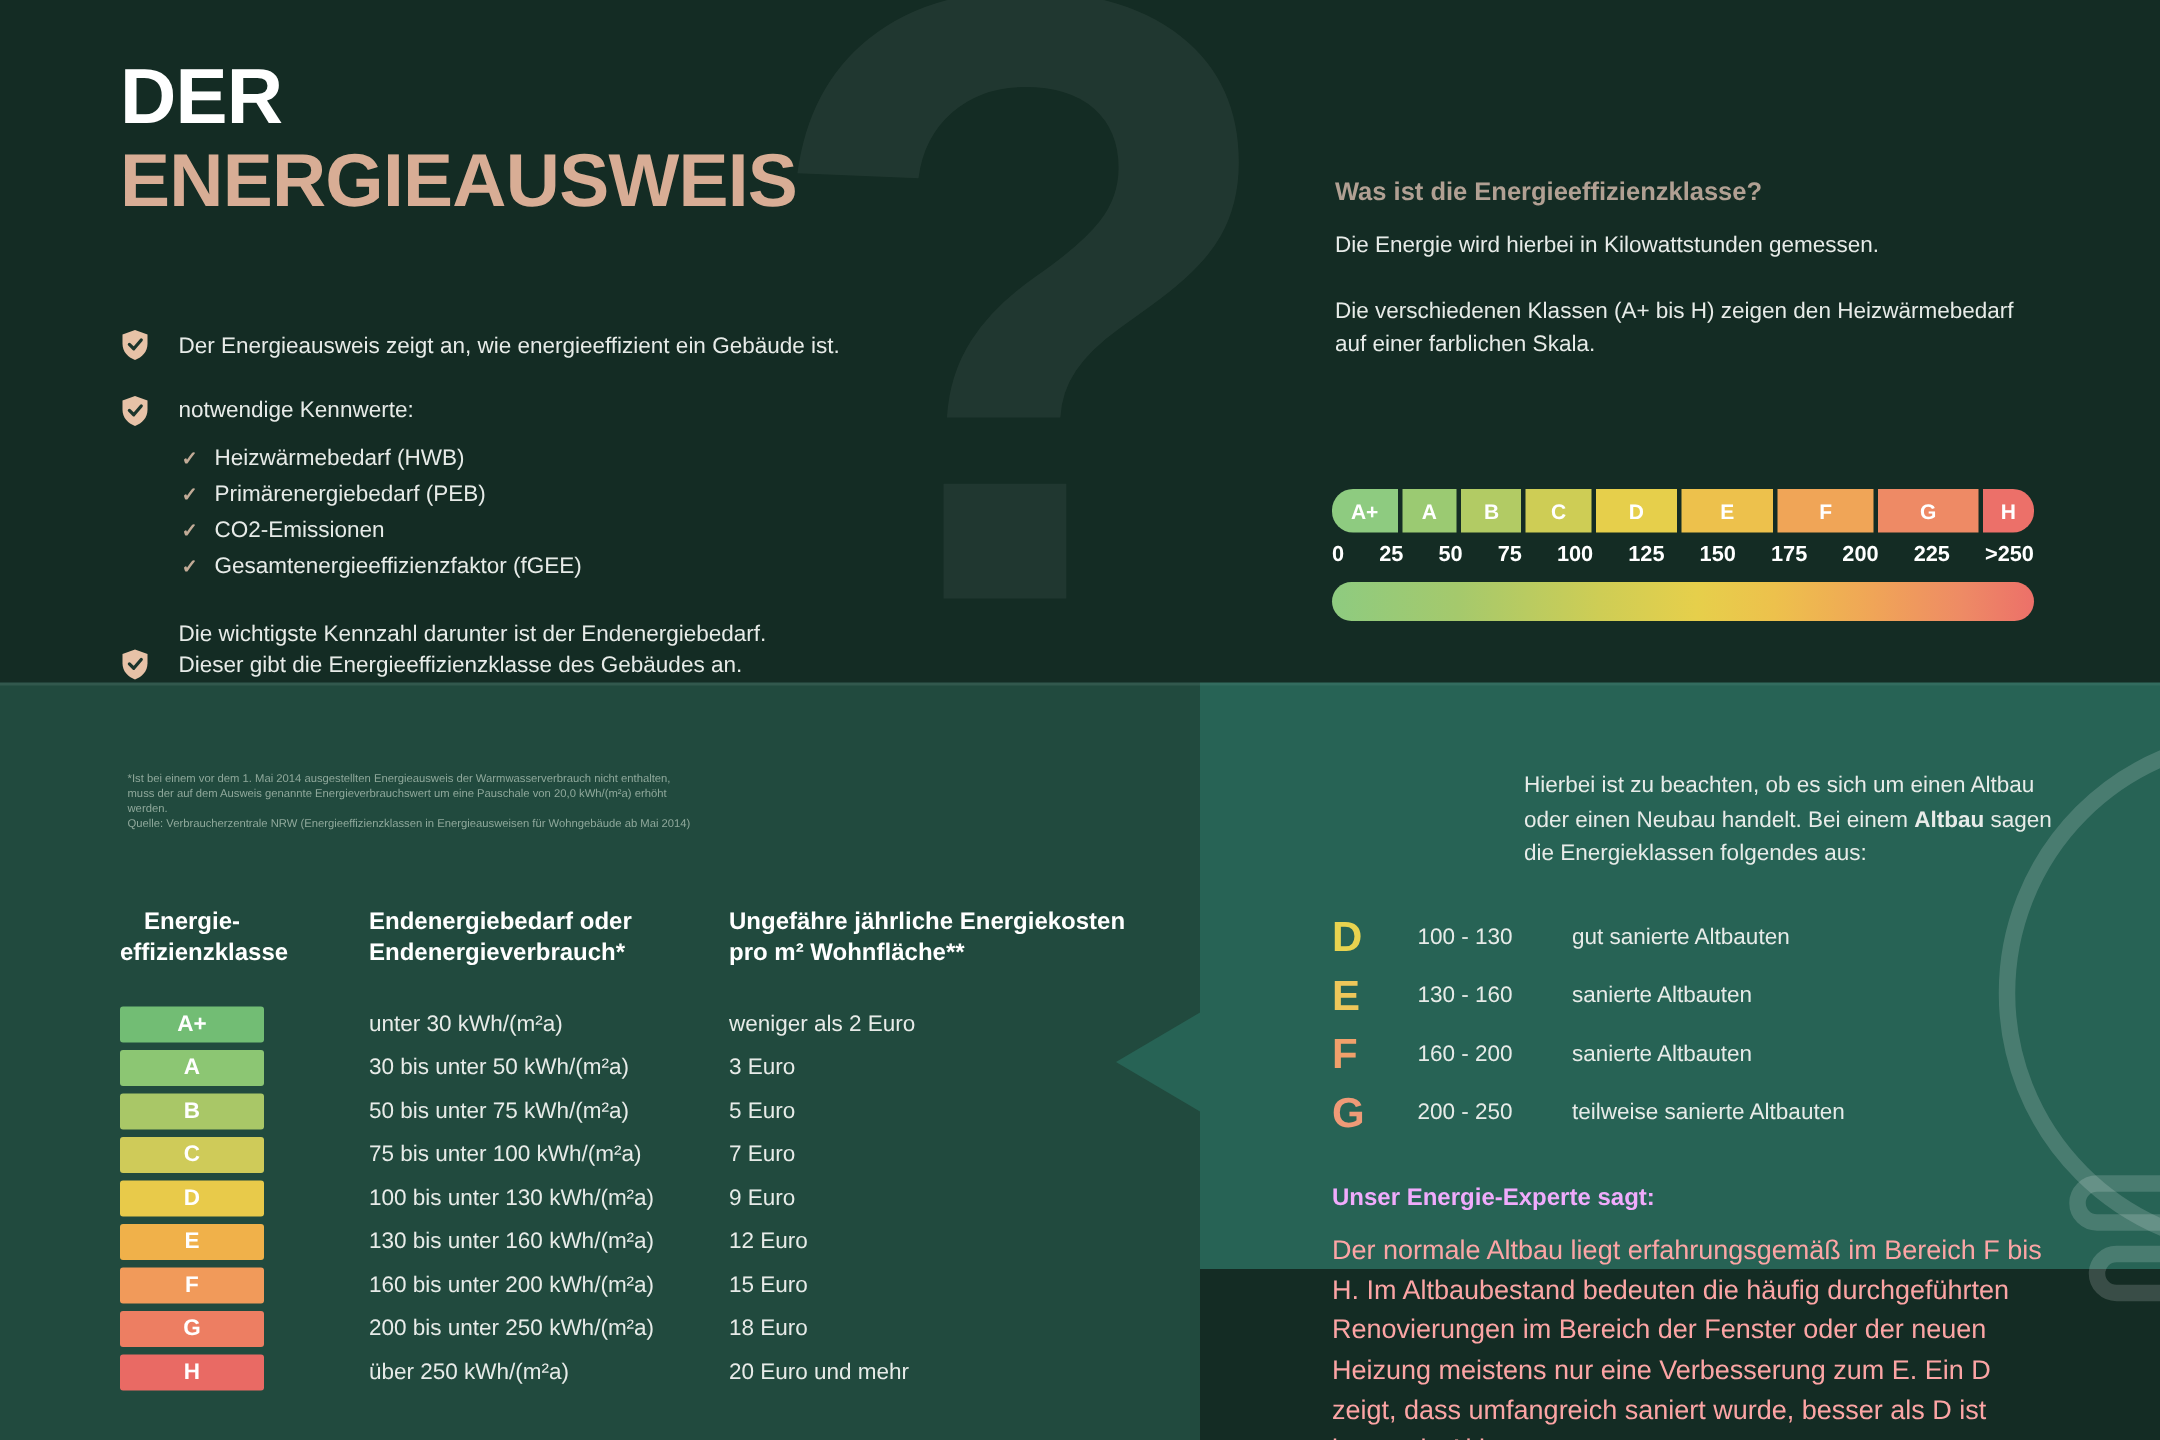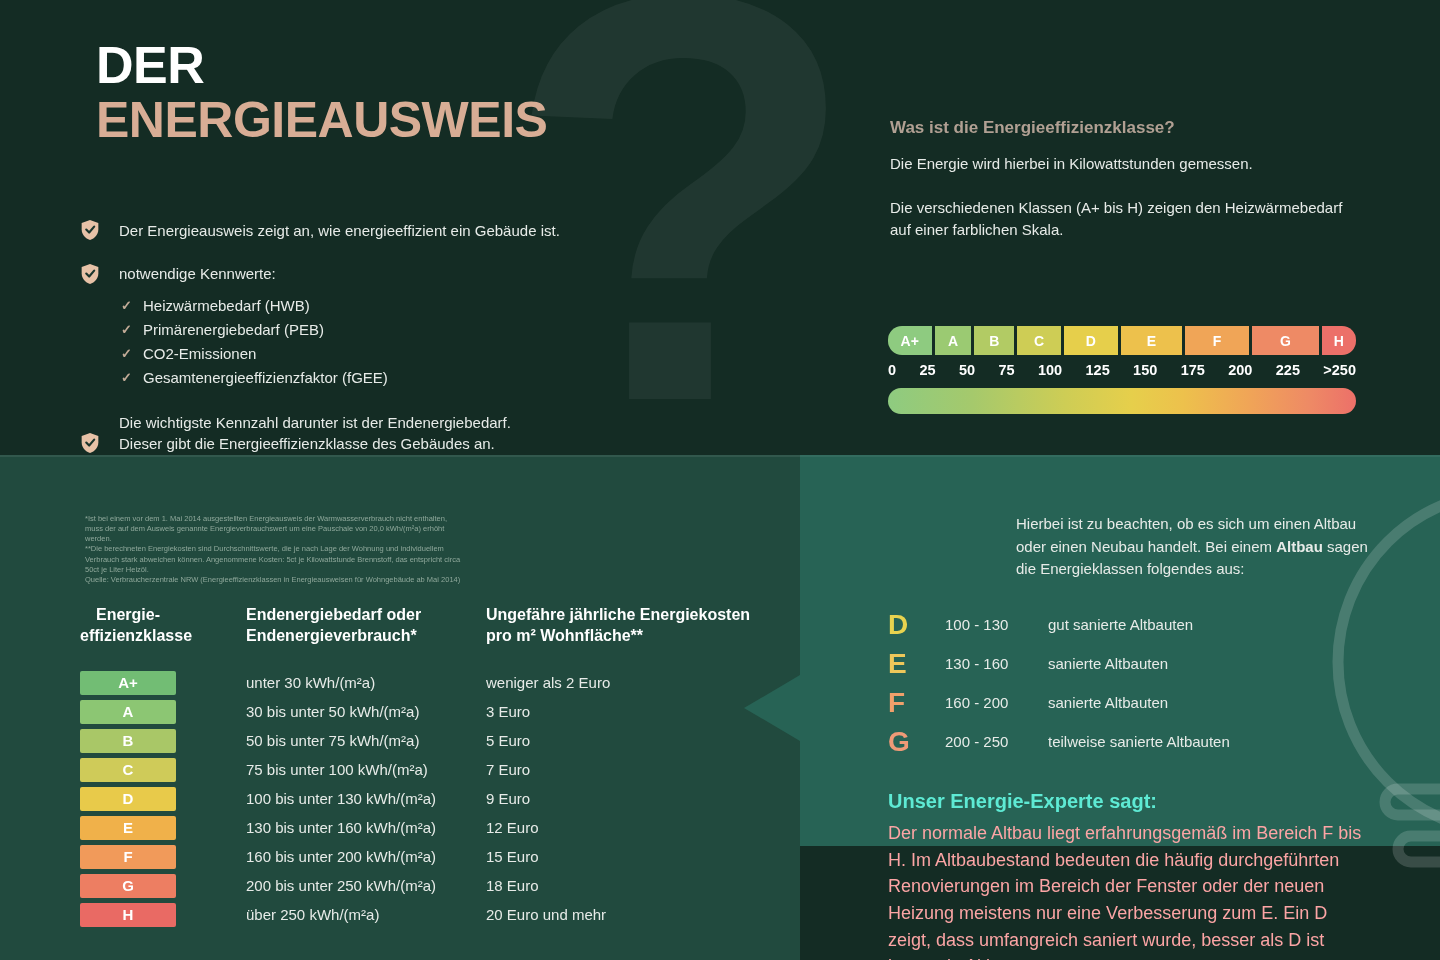--- a/index.html
+++ b/index.html
@@ -8,21 +8,21 @@
     font-family:"Liberation Sans", sans-serif;
     position:relative; overflow:hidden;
     background:#142c24;
   }
   
   .top { position:absolute; left:0; top:0; width:1440px; height:455px; background:#142c24; overflow:hidden; }
   .qmark {
     position:absolute; left:505px; top:-92px; font-size:580px; line-height:1;
     font-weight:700; color:rgba(255,255,255,0.055); user-select:none;
   }
-  .title-block { position:absolute; left:96px; top:38px; }
+  .title-block { position:absolute; left:80px; top:38px; }
   .title-line1 { font-size:52px; font-weight:700; letter-spacing:-0.5px; color:#ffffff; line-height:1.05; }
   .title-line2 { font-size:50px; font-weight:700; letter-spacing:-0.5px; color:#d8ad95; line-height:1.1; }
 
   .bullets { position:absolute; left:80px; top:198px; width:580px; color:#e7ebe8; font-size:15px; }
   .bullet { display:flex; align-items:flex-end; margin-bottom:9px;margin-top:20px; }
   .bullet .shield { flex:0 0 20px; margin-right:19px; margin-top:-1px; }
   .bullet-text { line-height:1.42; padding-top:2px; }
   .sublist { margin:2px 0 10px 41px; }
   .subitem { display:flex; align-items:center; height:24px; }
   .subcheck { color:#c2ab97; font-weight:700; font-size:13px; width:22px; }
@@ -76,21 +76,21 @@
     width:96px; height:24px; border-radius:2px;
     display:flex; align-items:center; justify-content:center;
     color:#ffffff; font-weight:700; font-size:15px;
   }
 
   .rb-intro { position:absolute; left:216px; top:56px; width:356px; font-size:15px; line-height:1.5; color:#e7ebe8; }
   .rb-intro b { font-weight:700; }
   .altbau-rows { position:absolute; left:88px; top:148px; width:500px; }
   .a-row { display:grid; grid-template-columns:57px 103px 1fr; align-items:center; height:39px; color:#e7ebe8; font-size:15px; }
   .a-letter { font-size:28px; font-weight:700; line-height:1; }
-  .expert-heading { position:absolute; left:88px; top:333px; font-size:20px; font-weight:700; color:#5eead4; }
+  .expert-heading { position:absolute; left:88px; top:333px; font-size:16px; font-weight:700; color:#f0abfc; }
   .expert-text { position:absolute; left:88px; top:363px; width:478px; font-size:18px; line-height:1.48; color:#fca5a5; }
 </style>
 </head>
 <body>
 
 <div class="top">
   <div class="qmark">?</div>
 
   <div class="title-block">
     <div class="title-line1">DER</div>
@@ -175,21 +175,20 @@
       <span>225</span>
       <span>&gt;250</span>
     </div>
     <div class="scale-pill"></div>
   </div>
 </div>
 
 <div class="bottom-left">
   <div class="footnotes">
     <div>*Ist bei einem vor dem 1. Mai 2014 ausgestellten Energieausweis der Warmwasserverbrauch nicht enthalten, muss der auf dem Ausweis genannte Energieverbrauchswert um eine Pauschale von 20,0 kWh/(m²a) erhöht werden.</div>
-    <div>**Die berechneten Energiekosten sind Durchschnittswerte, die je nach Lage der Wohnung und individuellem Verbrauch stark abweichen können. Angenommene Kosten: 5ct je Kilowattstunde Brennstoff, das entspricht circa 50ct je Liter Heizöl.</div>
     <div>Quelle: Verbraucherzentrale NRW (Energieeffizienzklassen in Energieausweisen für Wohngebäude ab Mai 2014)</div>
   </div>
 
   <div class="table">
     <div class="t-head">
       <div class="c1">
         <div>Energie-</div>
         <div>effizienzklasse</div>
       </div>
       <div>

